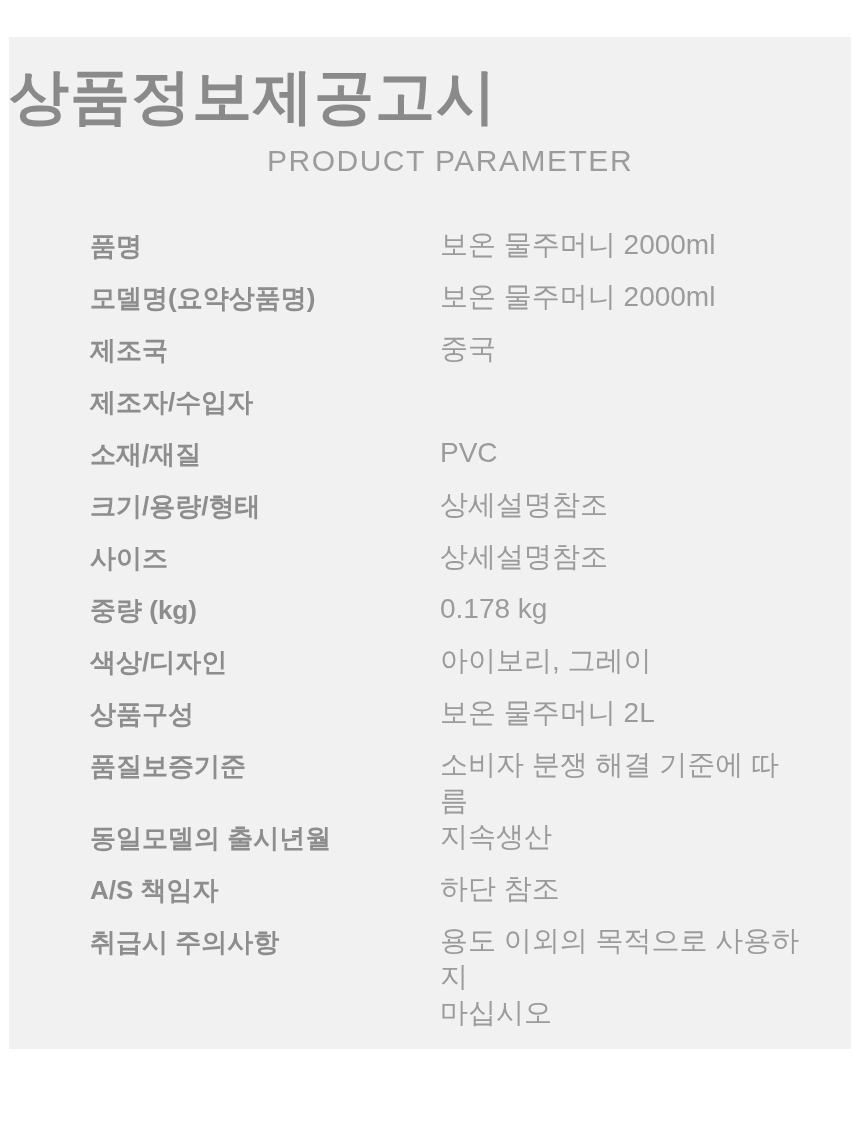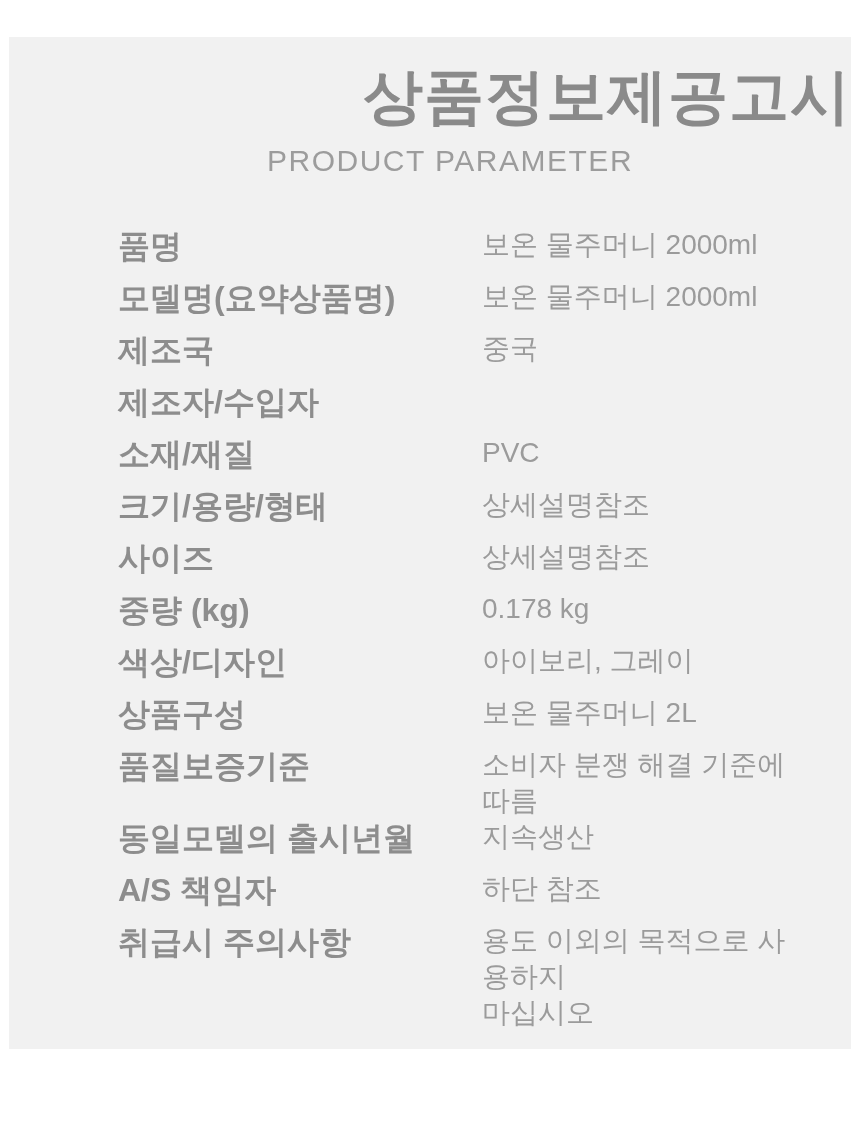--- a/index.html
+++ b/index.html
@@ -18,21 +18,21 @@
     overflow:hidden;
   }
   .card{
     position:absolute;
     left:9px;top:37px;
     width:842px;height:1012px;
     background:var(--card-bg);
   }
   .title{
     padding-top:24px;
-    text-align:right;
+    text-align:left;
     font-size:60px;
     line-height:72px;
     font-weight:800;
     letter-spacing:1px;
     color:var(--title-color);
   }
   .subtitle{
     margin-top:10px;
     text-align:center;
     font-size:30px;
@@ -49,35 +49,33 @@
   }
   .spec-row{
     display:flex;
     align-items:flex-start;
     min-height:52px;
   }
   .spec-label{
     flex:0 0 350px;
     width:350px;
     padding-top:3px;
-    font-size:32px;
+    font-size:26px;
     line-height:32px;
     font-weight:700;
     color:var(--label-color);
-    margin-left:28px;
   }
   .spec-value{
     flex:0 1 auto;
     max-width:370px;
     font-size:28px;
     line-height:36px;
     font-weight:400;
     color:var(--value-color);
     white-space:pre-line;
-    margin-left:14px;
   }
 </style>
 </head>
 <body>
 
 <div class="card">
   <div class="title">상품정보제공고시</div>
   <div class="subtitle">PRODUCT PARAMETER</div>
 
   <div class="spec-table">

